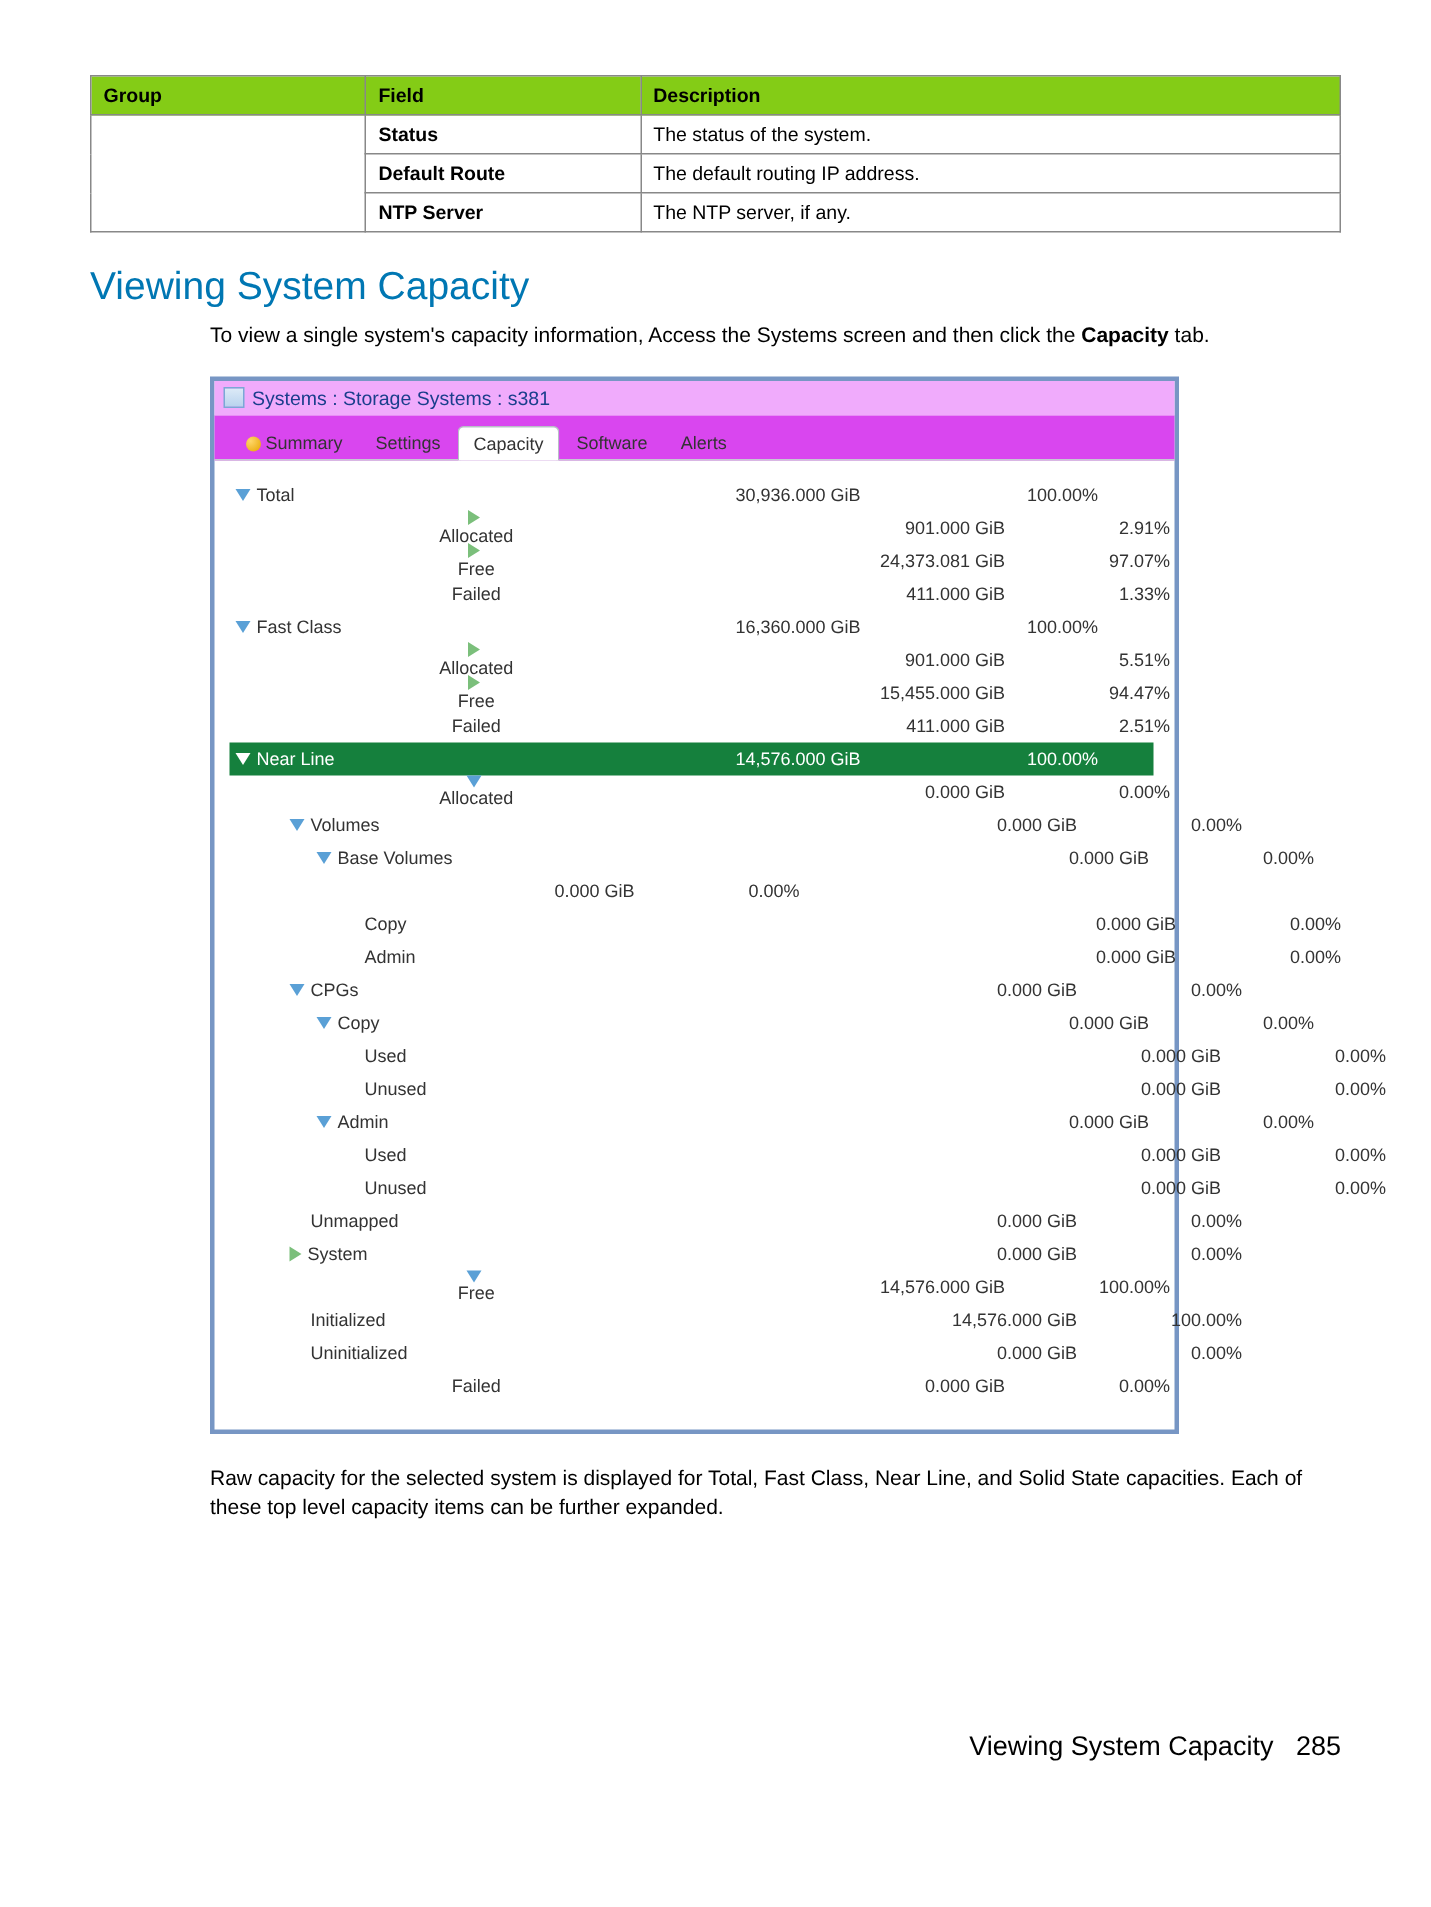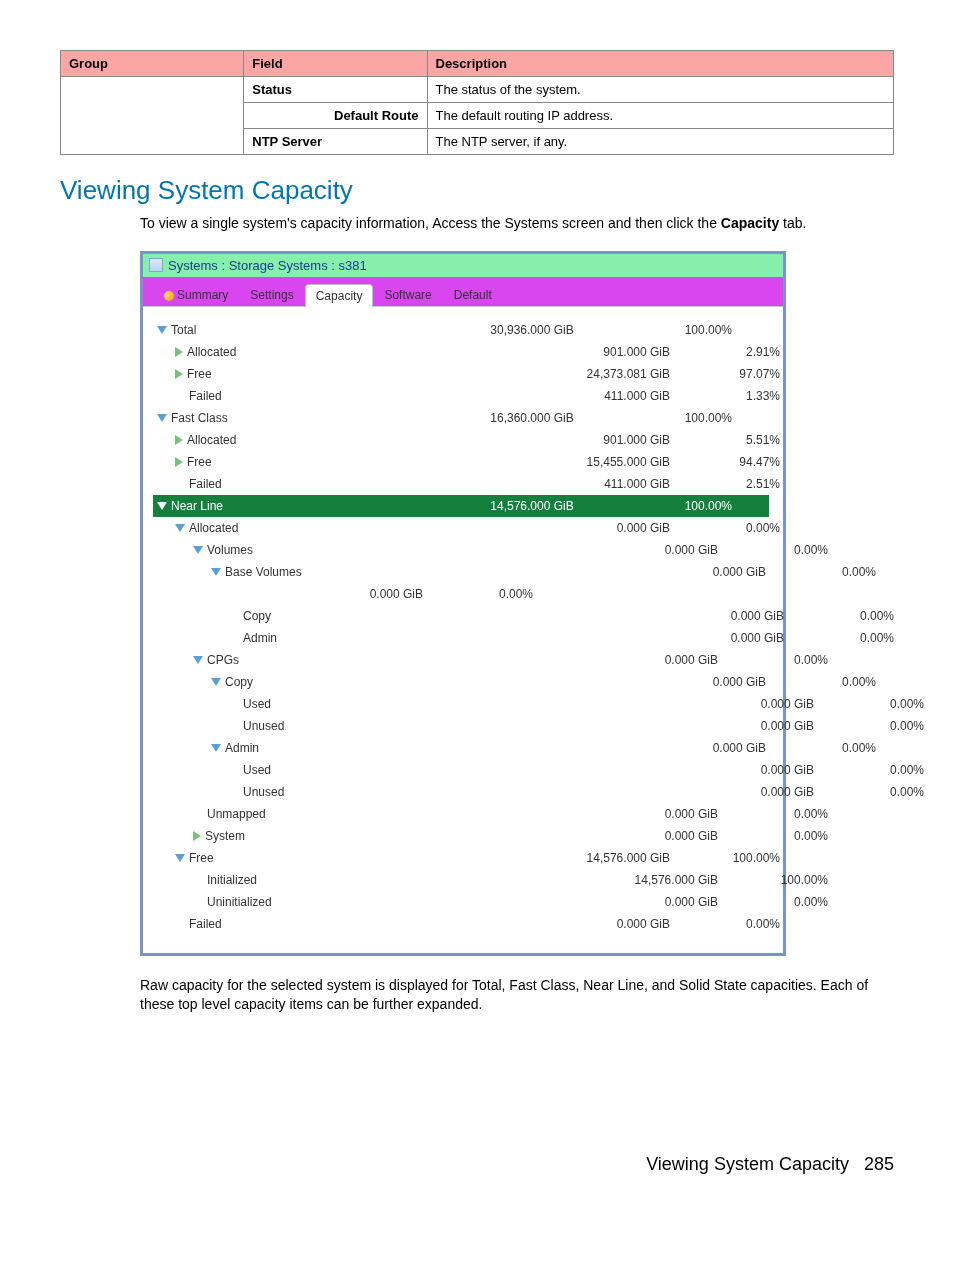--- a/index.html
+++ b/index.html
@@ -20,21 +20,21 @@
   }
   table.def-table th, table.def-table td {
     border: 1px solid #888;
     padding: 5px 8px;
     text-align: left;
     vertical-align: top;
     font-size: 13px;
   }
   table.def-table th {
     font-weight: bold;
-    background: #fca5a5;
+    background: #84cc16;
   }
   h1.section-title {
     color: #0077b3;
     font-weight: normal;
     font-size: 26px;
     margin: 10px 0 8px 0;
   }
   .intro {
     margin: 0 0 18px 80px;
     font-size: 14px;
@@ -43,21 +43,21 @@
   .intro .bold { font-weight: bold; }
   
   .panel-wrap {
     margin-left: 80px;
     width: 640px;
     border: 3px solid #7796c4;
     background: #fff;
     margin-bottom: 20px;
   }
   .panel-titlebar {
-    background: #86efac;
+    background: #f0abfc;
     color: #1a3e8c;
     padding: 4px 6px;
     font-size: 13px;
     display: flex;
     align-items: center;
     gap: 5px;
   }
   .title-mini-icon {
     display: inline-block;
     width: 12px; height: 12px;
@@ -135,21 +135,21 @@
   .gib-cell {
     flex: 0 0 180px;
     text-align: right;
     padding-right: 20px;
   }
   .pct-cell {
     flex: 0 0 90px;
     text-align: right;
   }
   .indent-0 { padding-left: 4px; }
-  .indent-1 { padding-left: 22px; }
+  .indent-1 { padding-left: 22px; flex-direction: column; }
   .indent-2 { padding-left: 40px; }
   .indent-3 { padding-left: 58px; }
   .indent-4 { padding-left: 76px; }
   .noicon { display:inline-block; width:14px; }
   .gib-0 { padding-left: 0; text-align: center; }
   .gib-1 { padding-left: 30px; }
   .gib-2 { padding-left: 60px; }
   .gib-3 { padding-left: 90px; }
   .gib-4 { padding-left: 120px; }
   .outro {
@@ -174,21 +174,21 @@
       <th>Description</th>
     </tr>
   </thead>
   <tbody id="def-body">
       <tr>
         <td rowspan="3" style="border-bottom: 1px solid rgb(136, 136, 136);"></td>
         <td style="font-weight: bold; margin-top: 48px;">Status</td>
         <td>The status of the system.</td>
       </tr>
       <tr>
-        <td style="font-weight: bold; text-align: right;">Default Route</td>
+        <td style="font-weight: bold;">Default Route</td>
         <td>The default routing IP address.</td>
       </tr>
       <tr>
         <td style="font-weight: bold;">NTP Server</td>
         <td>The NTP server, if any.</td>
       </tr>
     </tbody>
 </table>
 
 <h1 class="section-title">Viewing System Capacity</h1>
@@ -200,21 +200,21 @@
 <div class="panel-wrap">
   <div class="panel-titlebar">
     <span class="title-mini-icon"></span>
     <span>Systems : Storage Systems : s381</span>
   </div>
   <div class="tabs-row" id="tabs-row">
       <div class="tab"><span class="sum-icon"></span><span>Summary</span></div>
       <div class="tab"><span>Settings</span></div>
       <div class="tab active"><span>Capacity</span></div>
       <div class="tab"><span>Software</span></div>
-      <div class="tab"><span>Default</span></div>
+      <div class="tab"><span>Alerts</span></div>
     </div>
   <div class="tree" id="tree">
       <div class="tree-row">
         <div class="label-cell indent-0">
           <span class="tri tri-down"></span>
           <span>Total</span>
         </div>
         <div class="gib-cell gib-0">30,936.000 GiB</div>
         <div class="pct-cell">100.00%</div>
       </div>

